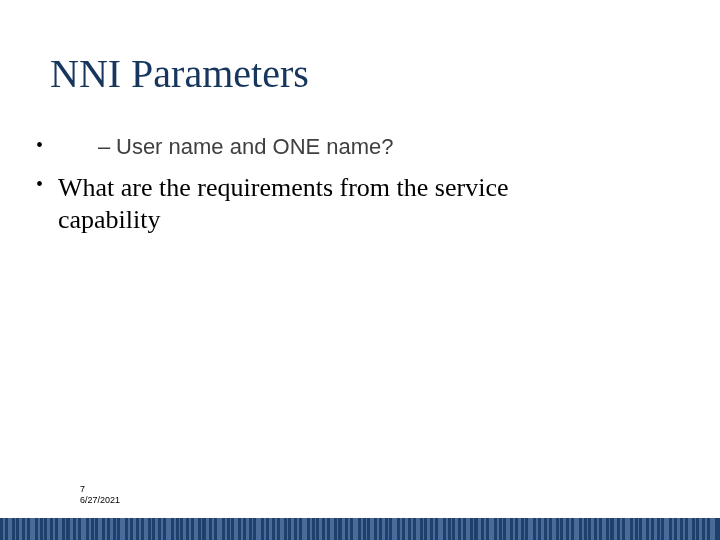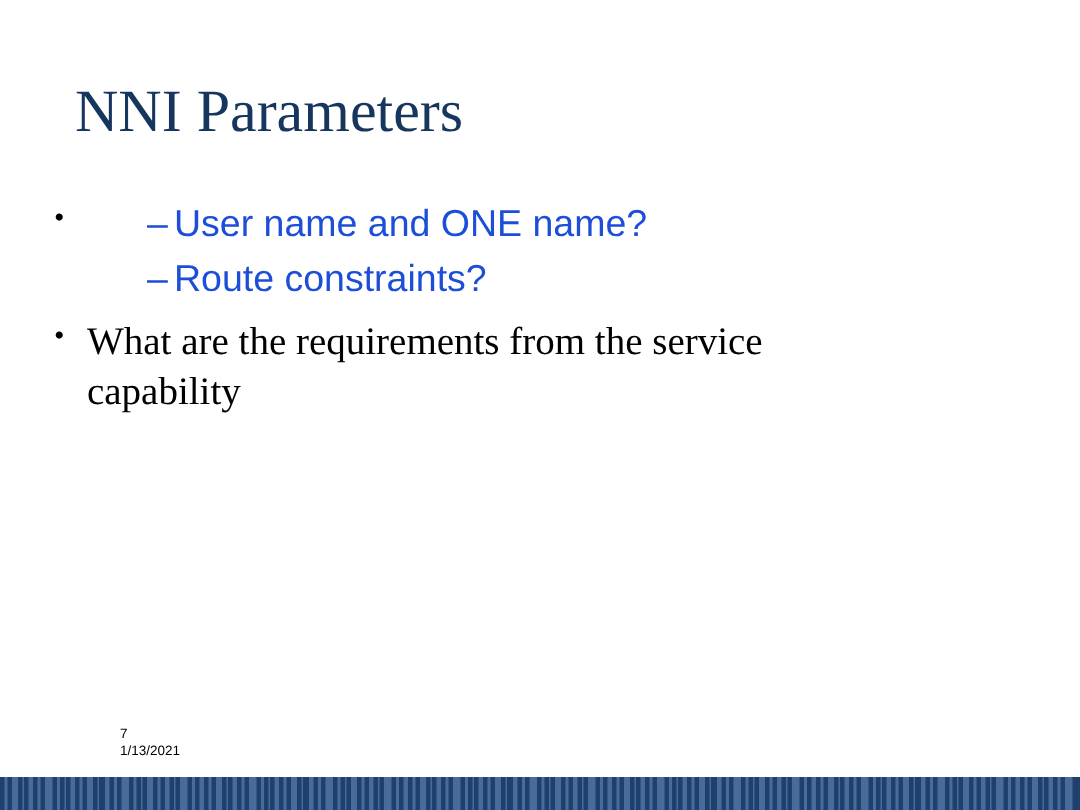--- a/index.html
+++ b/index.html
@@ -48,23 +48,23 @@
     top: 0;
     font-size: 20px;
   }
   ul.level2 {
     list-style: none;
     padding-left: 40px;
     margin-top: 8px;
     margin-bottom: 10px;
   }
   ul.level2 > li {
-    font-size: 25px;
+    font-size: 22px;
     font-family: Arial, Helvetica, sans-serif;
-    color: #1d4ed8;
+    color: #404040;
     margin-bottom: 4px;
     padding-left: 18px;
     position: relative;
     line-height: 1.3;
   }
   ul.level2 > li::before {
     content: "–";
     position: absolute;
     left: 0;
     top: 0;
@@ -95,35 +95,34 @@
 <div class="slide">
 
   <h1 class="title">NNI Parameters</h1>
 
   <div class="content">
     <ul class="level1">
 
       <li>
         <ul class="level2">
           <li>User name and ONE name?</li>
-          <li>Route constraints?</li>
         </ul>
       </li>
 
 
       <li>
         <span>What are the requirements from the service capability</span>
       </li>
 
     </ul>
   </div>
 
   <div class="footer-meta">
     <div>7</div>
-    <div>1/13/2021</div>
+    <div>6/27/2021</div>
   </div>
 
   <div class="bottom-bar">
     <svg width="720" height="22" viewBox="0 0 720 22" preserveAspectRatio="none">
       <rect x="0" y="0" width="720" height="22" fill="#1f3f6d"></rect>
       <g fill="#4a6b99">
         <rect x="3" y="0" width="2" height="22"></rect>
           <rect x="8" y="0" width="4" height="22"></rect>
           <rect x="15" y="0" width="1" height="22"></rect>
           <rect x="19" y="0" width="3" height="22"></rect>

